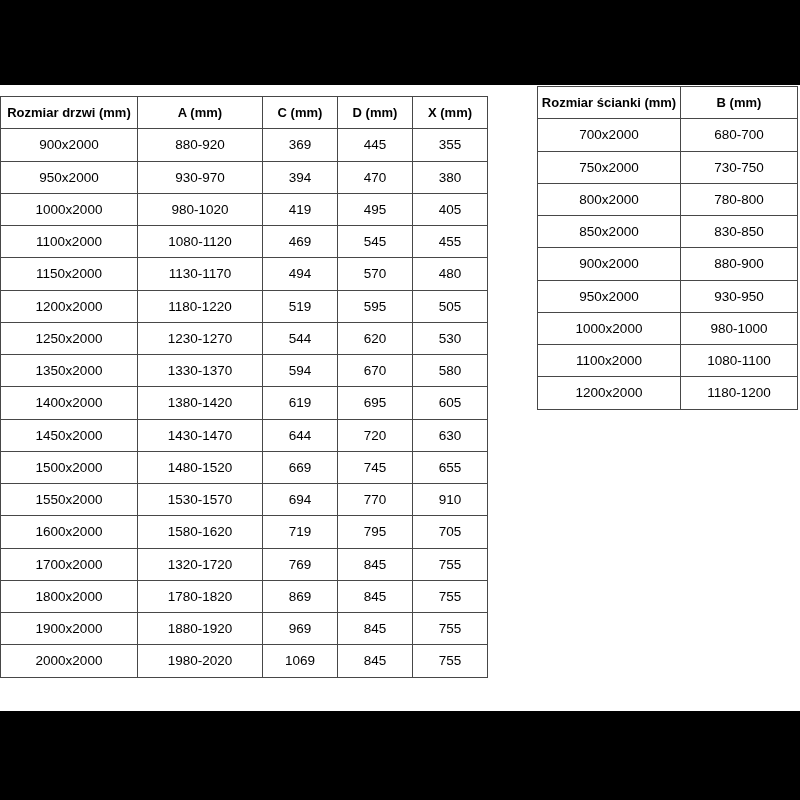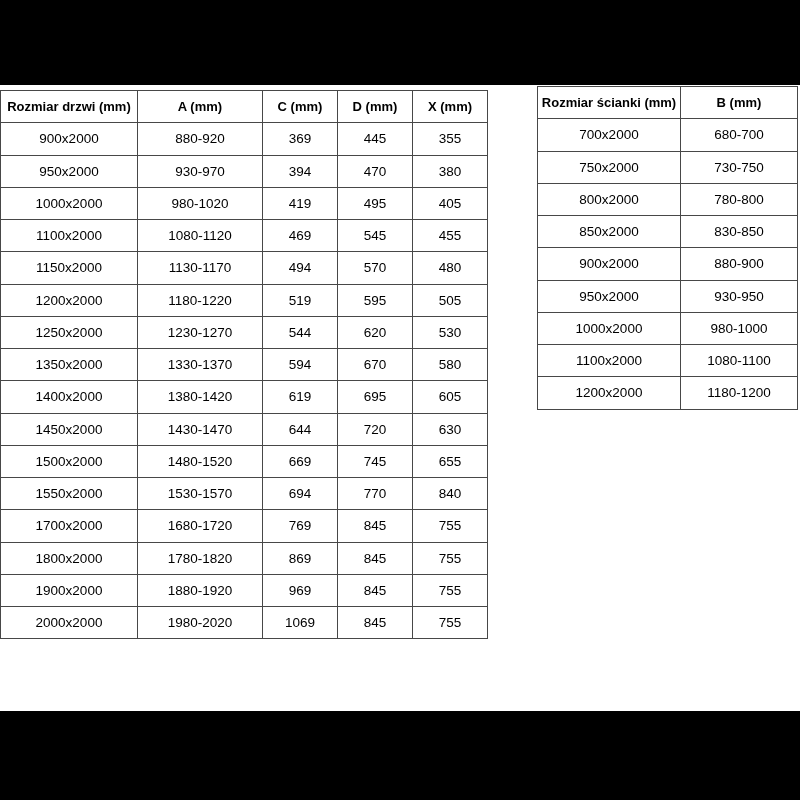--- a/index.html
+++ b/index.html
@@ -43,21 +43,21 @@
   table.tbl th {
     font-size: 13px;
     font-weight: bold;
   }
   table.tbl td {
     font-size: 13.5px;
     font-weight: normal;
   }
   table.doors {
     left: 0;
-    top: 5px;
+    top: 11px;
     width: 488px;
   }
   table.walls {
     left: 537px;
     top: 1px;
     width: 261px;
     padding-left: 48px;
   }
 </style>
 </head>
@@ -158,25 +158,32 @@
             <td>1480-1520</td>
             <td>669</td>
             <td>745</td>
             <td>655</td>
           </tr>
           <tr>
             <td>1550x2000</td>
             <td>1530-1570</td>
             <td>694</td>
             <td>770</td>
-            <td>840</td>
+            <td>910</td>
+          </tr>
+          <tr>
+            <td>1600x2000</td>
+            <td>1580-1620</td>
+            <td>719</td>
+            <td>795</td>
+            <td>705</td>
           </tr>
           <tr>
             <td>1700x2000</td>
-            <td>1680-1720</td>
+            <td>1320-1720</td>
             <td>769</td>
             <td>845</td>
             <td>755</td>
           </tr>
           <tr>
             <td>1800x2000</td>
             <td>1780-1820</td>
             <td>869</td>
             <td>845</td>
             <td>755</td>

